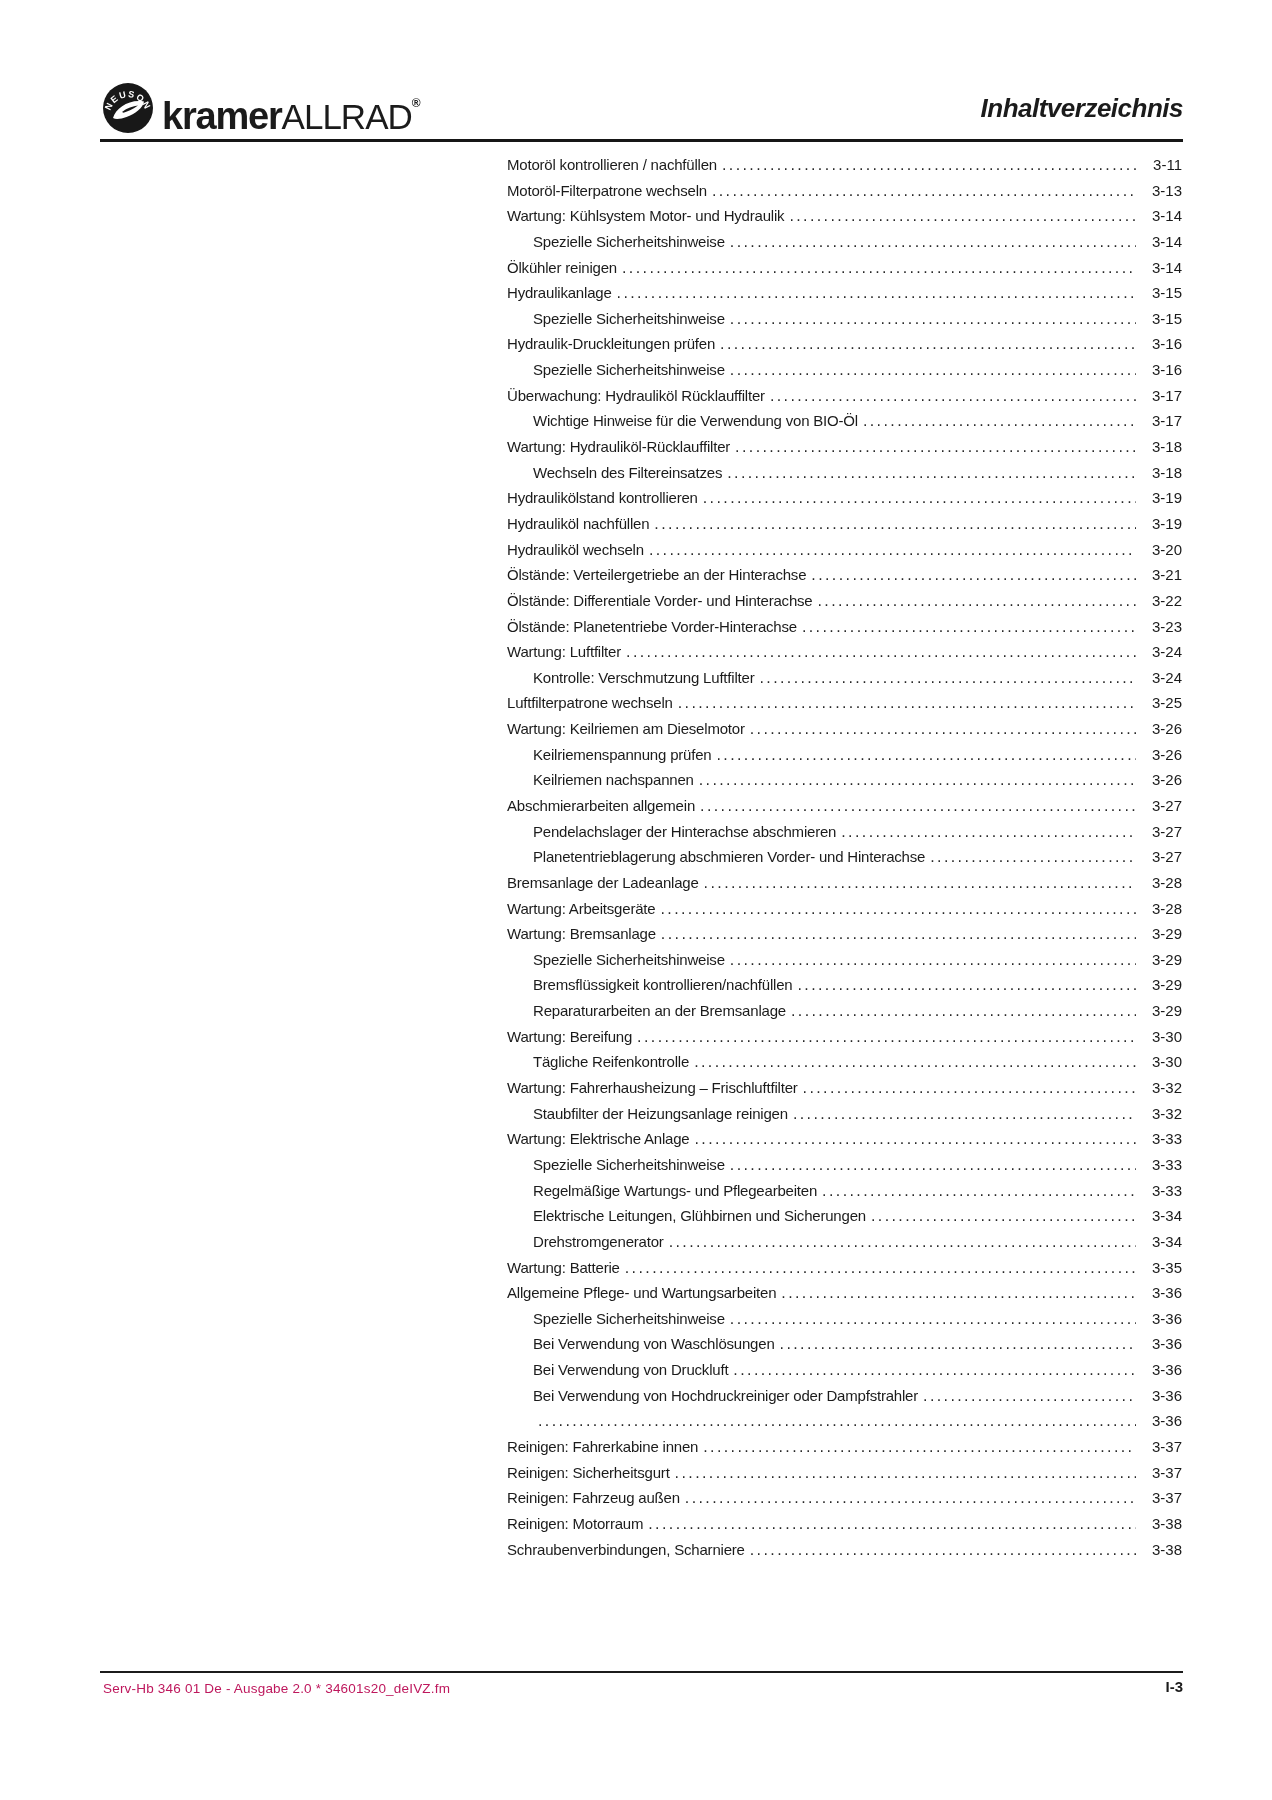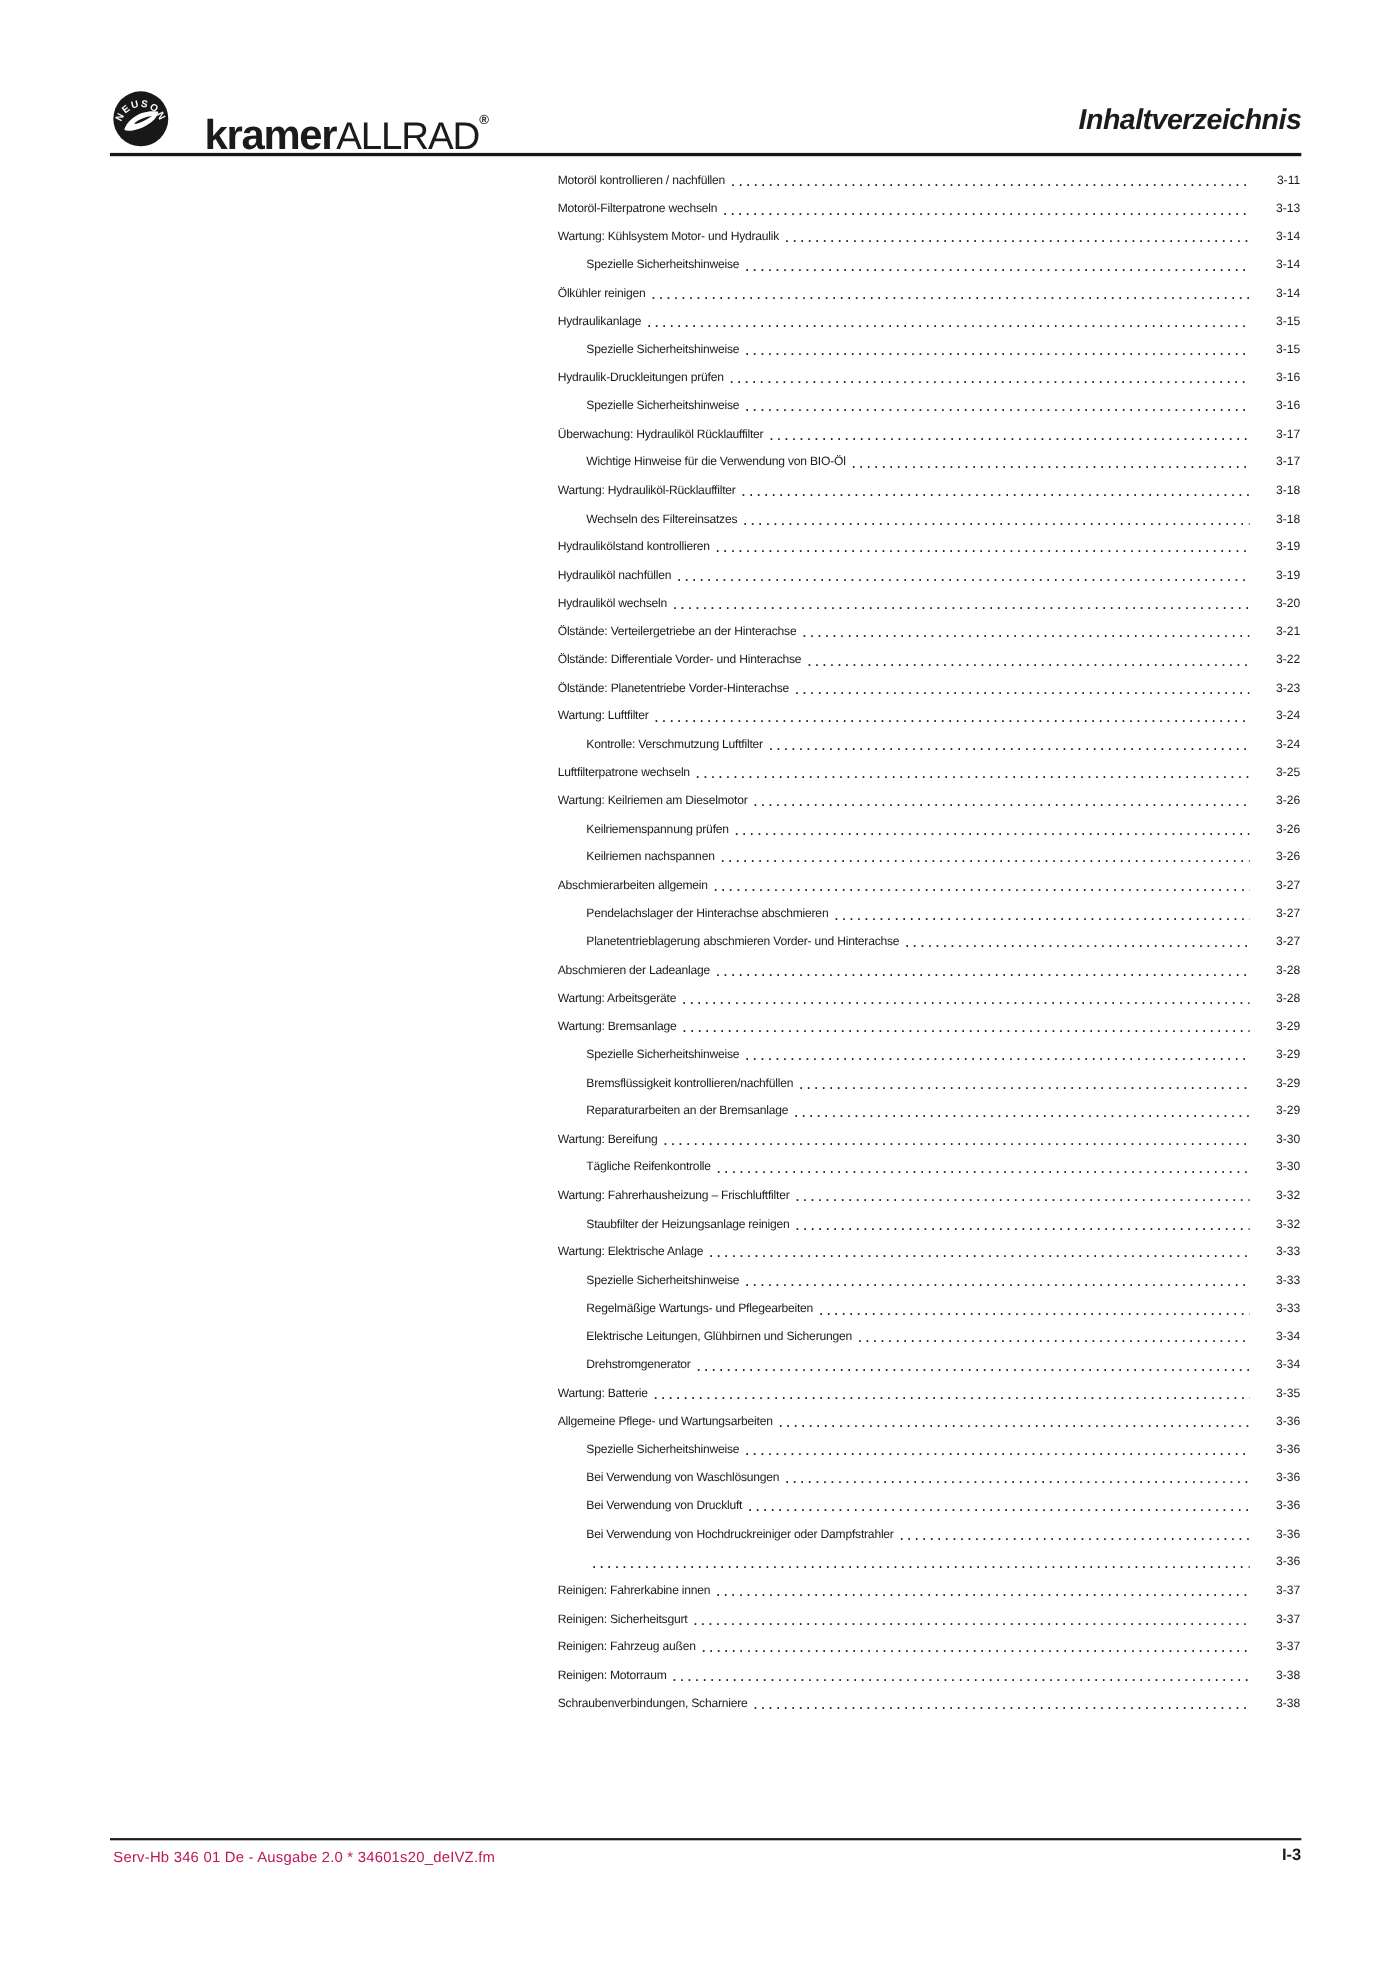--- a/index.html
+++ b/index.html
@@ -10,41 +10,41 @@
     margin: 0 auto;
     background: #ffffff;
     color: #1b1b1b;
     font-family: "Liberation Sans", sans-serif;
     overflow: hidden;
   }
 
   
   .logo { position: absolute; left: 102px; top: 82px; width: 52px; height: 52px; }
   .brand {
-    position: absolute; left: 186px; top: 84px; height: 52px;
-    line-height: 50px; white-space: nowrap;
+    position: absolute; left: 162px; top: 84px; height: 52px;
+    line-height: 38px; white-space: nowrap;
   }
   .brand-kramer  { font-size: 38px; font-weight: bold; letter-spacing: -1.2px; }
   .brand-allrad  { font-size: 35px; font-weight: 400; letter-spacing: -1px; }
   .brand-reg     { font-size: 12px; font-weight: bold; vertical-align: 22px; }
   .header-title {
     position: absolute; top: 84px; right: 89px; height: 52px;
     line-height: 48px; font-size: 26px; font-style: italic; font-weight: bold;
     letter-spacing: -0.5px;
   }
   .header-rule {
     position: absolute; left: 100px; right: 89px; top: 139px; height: 3px;
     background: #161616;
   }
 
   
   .toc { position: absolute; left: 507px; right: 90px; top: 152px; }
   .toc-row {
-    display: flex; align-items: flex-start;
-    height: 25.65px; line-height: 25.65px; font-size: 11px;
+    display: flex; align-items: flex-end;
+    height: 25.65px; line-height: 25.65px; font-size: 15px;
   }
   .toc-row.level-2 { padding-left: 26px; }
   .toc-label { flex: 0 0 auto; white-space: nowrap; letter-spacing: -0.2px; }
   .toc-leader {
     flex: 1 1 auto; overflow: hidden; white-space: nowrap;
     margin: 0 8px 0 5px; color: #262626;
   }
   .toc-leader::after {
     content: "......................................................................................................................................................................";
     letter-spacing: 2.4px; font-size: 16px;
@@ -255,21 +255,21 @@
       <span class="toc-page">3-27</span>
     </div>
 
     <div class="toc-row level-2">
       <span class="toc-label">Planetentrieblagerung abschmieren Vorder- und Hinterachse</span>
       <span class="toc-leader"></span>
       <span class="toc-page">3-27</span>
     </div>
 
     <div class="toc-row">
-      <span class="toc-label">Abschmieren der Ladeanlage</span>
+      <span class="toc-label">Bremsanlage der Ladeanlage</span>
       <span class="toc-leader"></span>
       <span class="toc-page">3-28</span>
     </div>
 
     <div class="toc-row">
       <span class="toc-label">Wartung: Arbeitsgeräte</span>
       <span class="toc-leader"></span>
       <span class="toc-page">3-28</span>
     </div>
 

